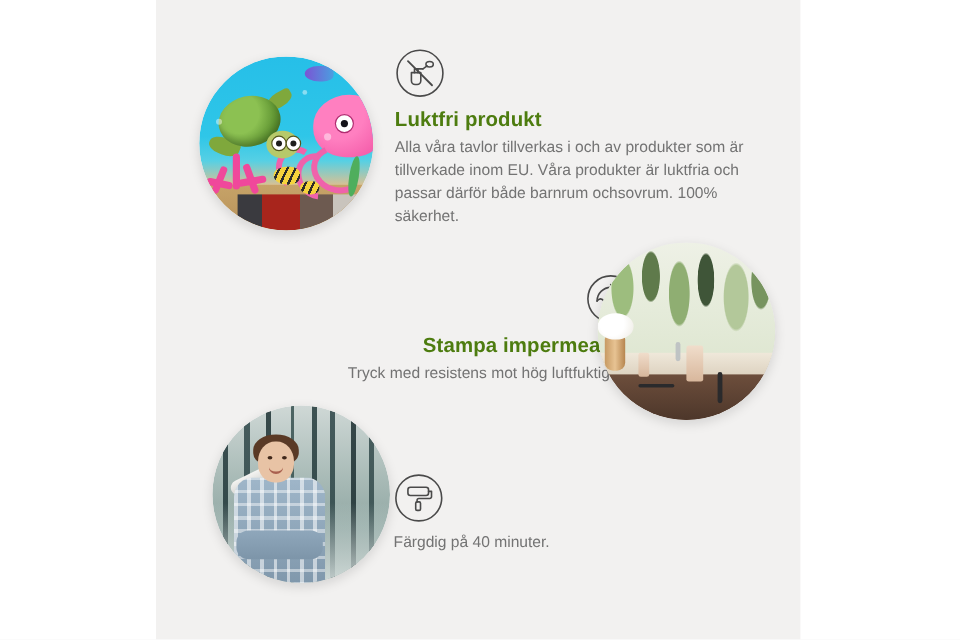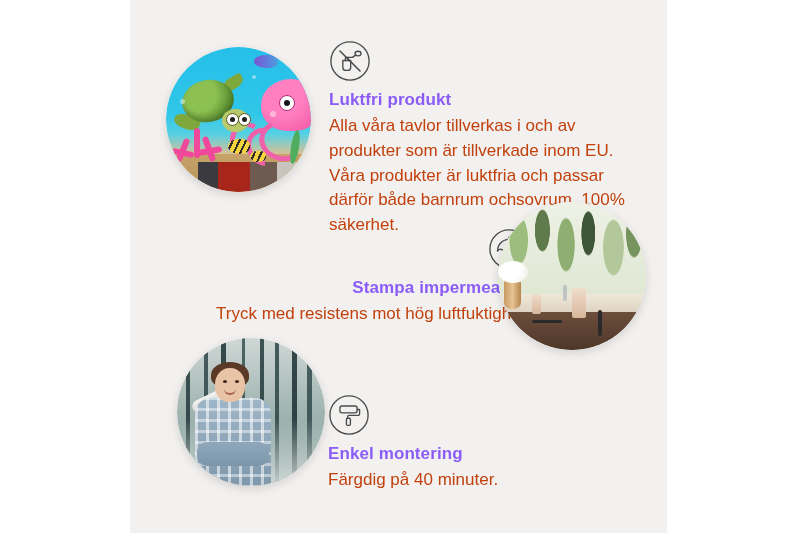--- a/index.html
+++ b/index.html
@@ -339,28 +339,28 @@
   .icon-wrap {
     width: 42px;
     height: 42px;
     margin-bottom: 7px;
   }
   .feature[data-align="right"] .icon-wrap { margin-left: auto; }
 
   .feature-title {
     font-size: 17px;
     font-weight: bold;
-    color: #8b5cf6;
+    color: #4d7c0f;
     letter-spacing: 0.1px;
     margin: 0 0 4px 0;
     line-height: 1.25;
   }
   .feature-desc {
-    font-size: 17px;
-    color: #c2410c;
+    font-size: 13px;
+    color: #737373;
     line-height: 1.45;
     margin: 0;
   }
 </style>
 </head>
 <body>
 
 <div class="stage">
   <div class="panel">
 
@@ -465,18 +465,17 @@
 
     <div class="feature" id="feature-mount" data-align="left">
       <div class="icon-wrap">
         <svg viewBox="0 0 44 44" width="42" height="42" fill="none" stroke="#4a4a4a" stroke-width="1.4" stroke-linecap="round" stroke-linejoin="round">
           <circle cx="22" cy="22" r="20"></circle>
           <rect x="12.5" y="12.6" width="18" height="7.2" rx="2.2"></rect>
           <path d="M30.5 16.2h2.6v4.6a1.6 1.6 0 0 1-1.6 1.6h-9.4a1.6 1.6 0 0 0-1.6 1.6v1.4"></path>
           <rect x="19.3" y="25.4" width="4.2" height="7.4" rx="1.2"></rect>
         </svg>
       </div>
-      <p class="feature-title">Enkel montering</p>
       <p class="feature-desc">Färgdig på 40 minuter.</p>
     </div>
 
   </div>
 </div>
 
 </body></html>

